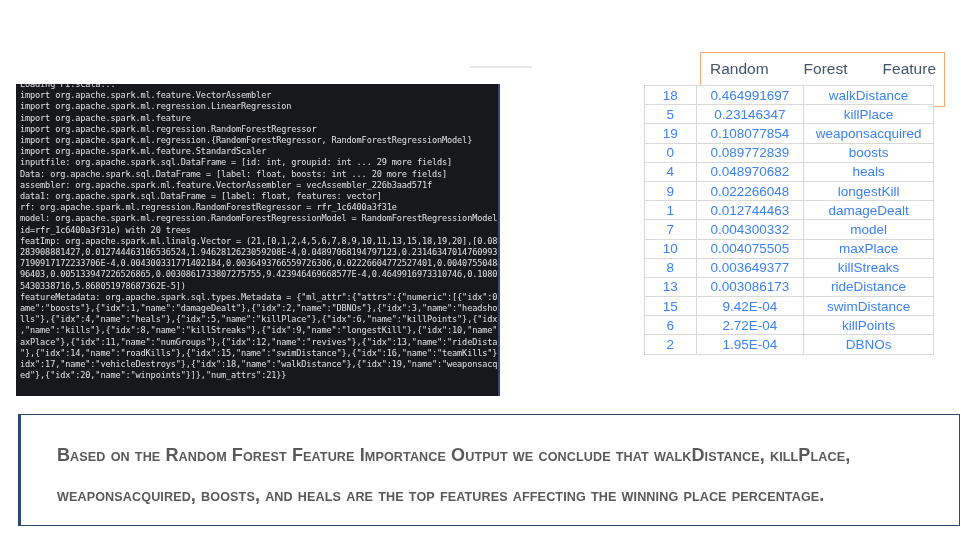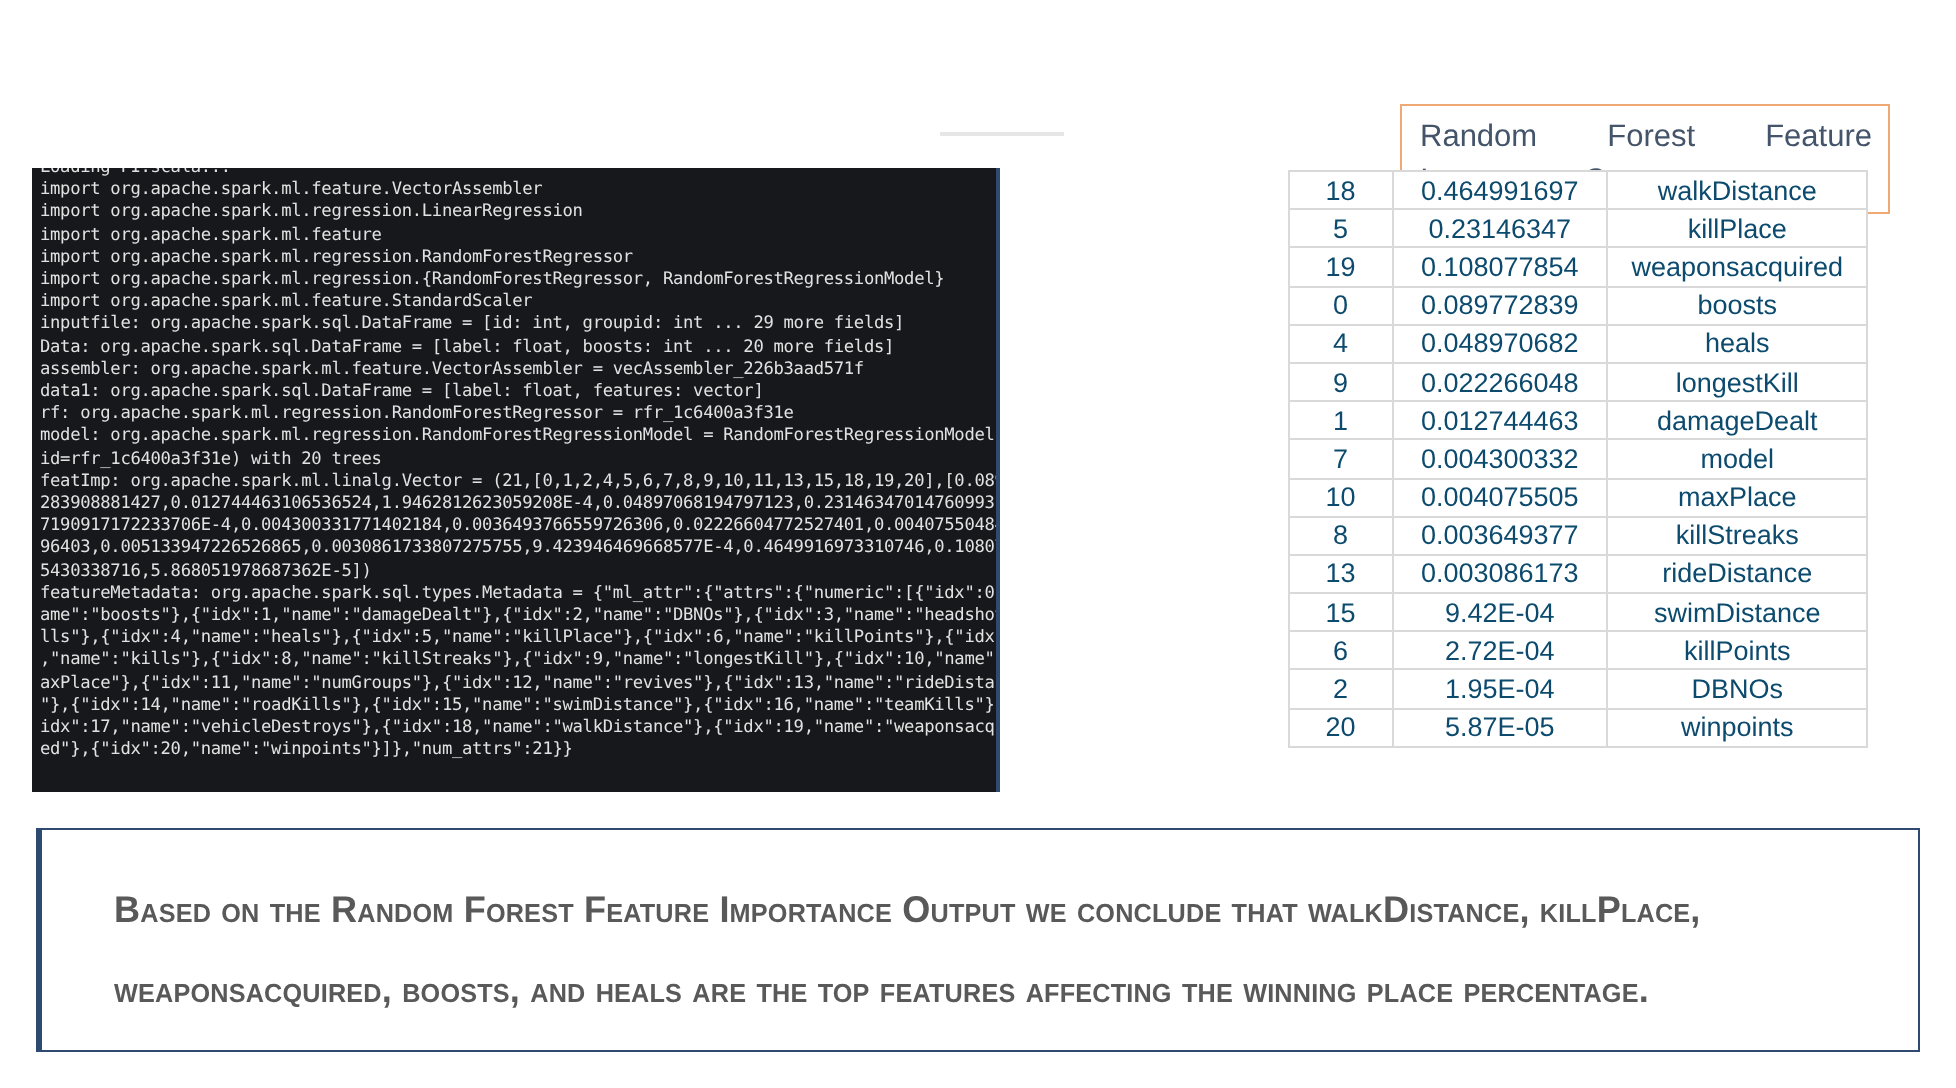--- a/index.html
+++ b/index.html
@@ -60,21 +60,21 @@
   #fi-table {
     position: absolute; left: 644px; top: 85px;
     width: 290px;
     border-collapse: collapse;
     background: #ffffff;
   }
   #fi-table td {
     border: 1px solid #d9d9d9;
     height: 19.2px;
     font-size: 13.5px;
-    color: #0c4a6e;
+    color: #3b82f6;
     text-align: center;
     font-family: "Liberation Sans", sans-serif;
     padding: 0 2px;
   }
   #fi-table td.c-idx   { width: 52px; }
   #fi-table td.c-score { width: 108px; }
   #fi-table td.c-name  { width: 130px; }
   #fi-table tr:first-child td { border-top: 1px solid #d9d9d9; }
 
   
@@ -204,25 +204,20 @@
         <tr>
           <td class="c-idx">6</td>
           <td class="c-score">2.72E-04</td>
           <td class="c-name">killPoints</td>
         </tr>
         <tr>
           <td class="c-idx">2</td>
           <td class="c-score">1.95E-04</td>
           <td class="c-name">DBNOs</td>
         </tr>
-        <tr>
-          <td class="c-idx">20</td>
-          <td class="c-score">5.87E-05</td>
-          <td class="c-name">winpoints</td>
-        </tr>
       </tbody>
   </table>
 
   <div id="conclusion-box">
     <div id="conclusion-text">Based on the Random Forest Feature Importance Output we conclude that walkDistance, killPlace, weaponsacquired, boosts, and heals are the top features affecting the winning place percentage.</div>
   </div>
 
 </div>
 
 </body></html>

